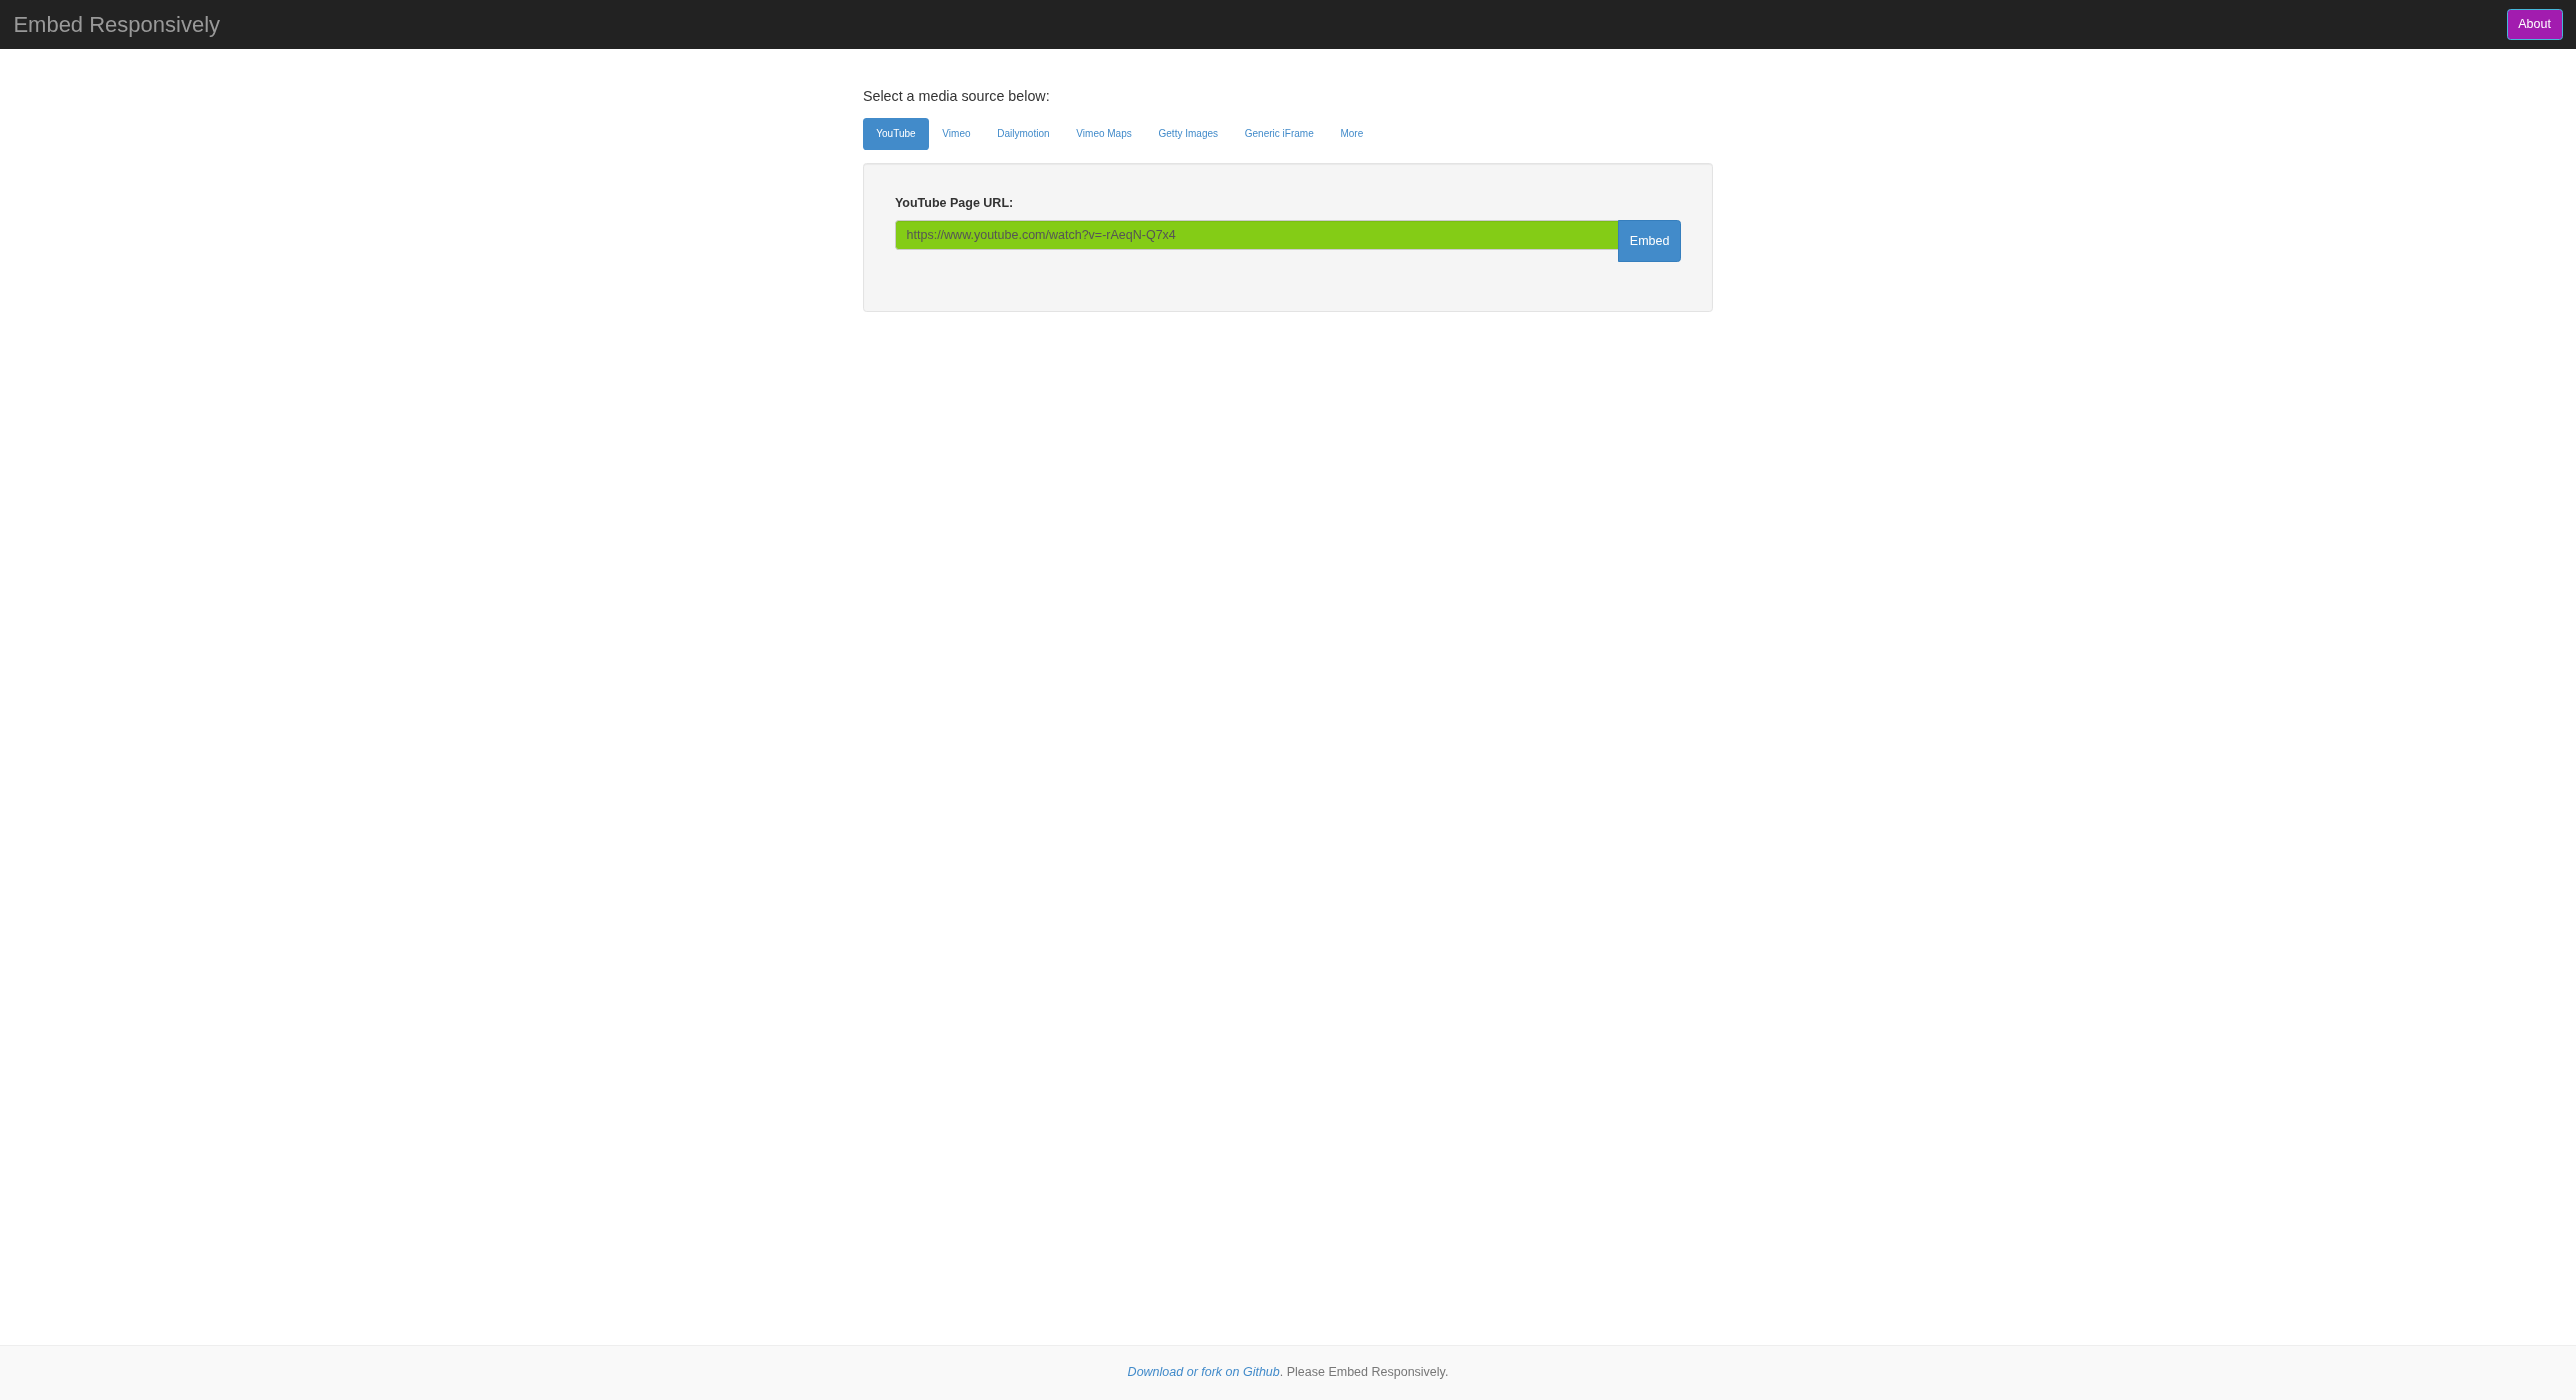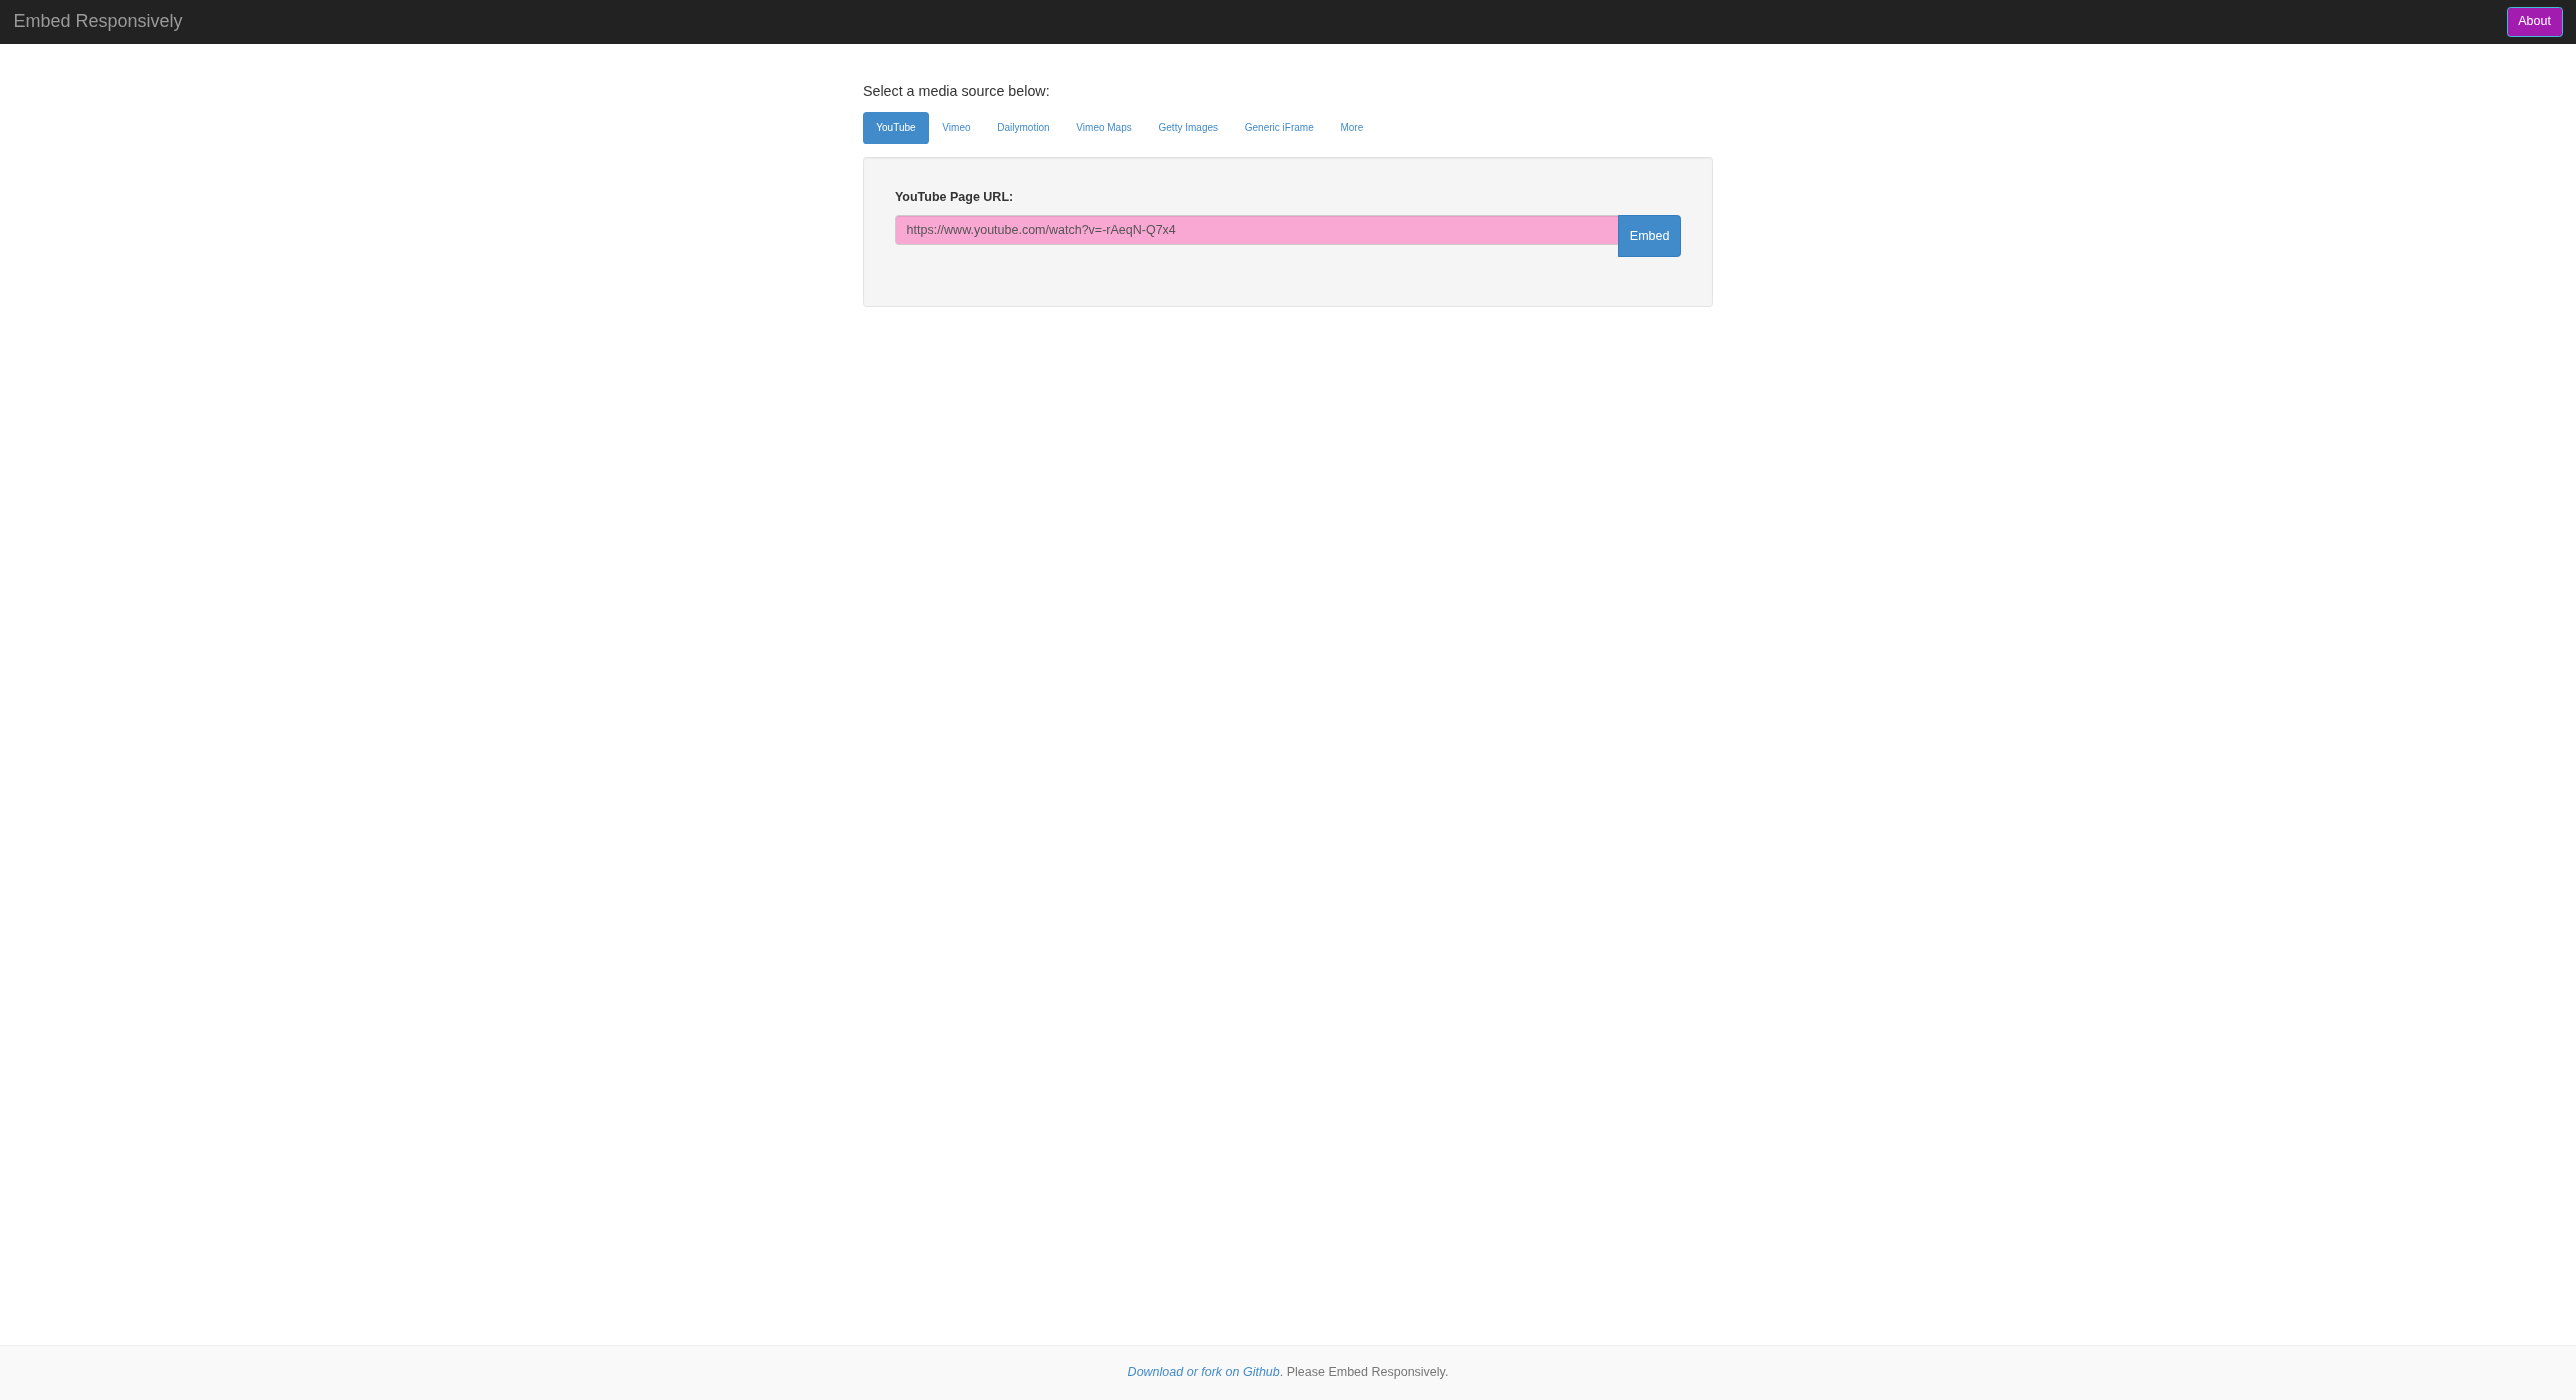--- a/index.html
+++ b/index.html
@@ -21,21 +21,21 @@
       background-color: #222;
       min-height: 41px;
       border: none;
       display: flex;
       align-items: center;
       justify-content: space-between;
       padding: 0 13.4px;
     }
     .navbar-brand {
       color: #999;
-      font-size: 18px;
+      font-size: 22px;
       font-weight: 400;
       padding: 9px 13.4px 9px 0;
       text-decoration: none;
     }
     .navbar-right {
       display: flex;
       align-items: center;
       padding-right: 0;
     }
     .btn-about {
@@ -101,21 +101,21 @@
       display: flex;
       width: 100%;
     }
     .form-control {
       flex: 1;
       height: 30px;
       padding: 5.4px 10.7px;
       font-size: 12.5px;
       line-height: 1.428571429;
       color: #555;
-      background-color: #f9a8d4;
+      background-color: #84cc16;
       border: 0.9px solid #ccc;
       border-radius: 3.6px 0 0 3.6px;
       box-shadow: inset 0 0.9px 0.9px rgba(0,0,0,.075);
     }
     .btn-embed {
       background-color: #428bca;
       color: #fff;
       border: 0.9px solid #357ebd;
       padding: 5.4px 10.7px;
       font-size: 12.5px;

